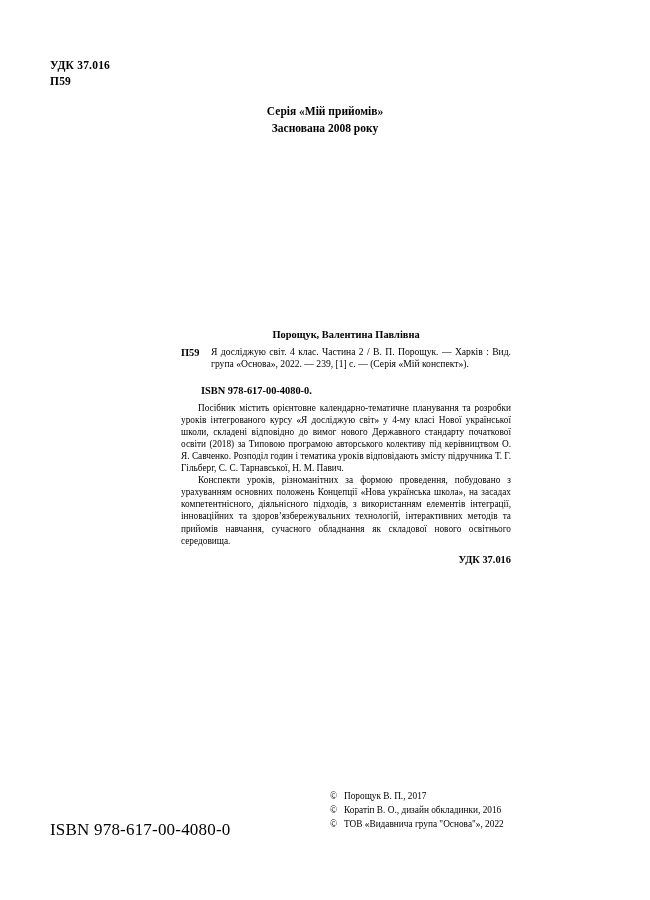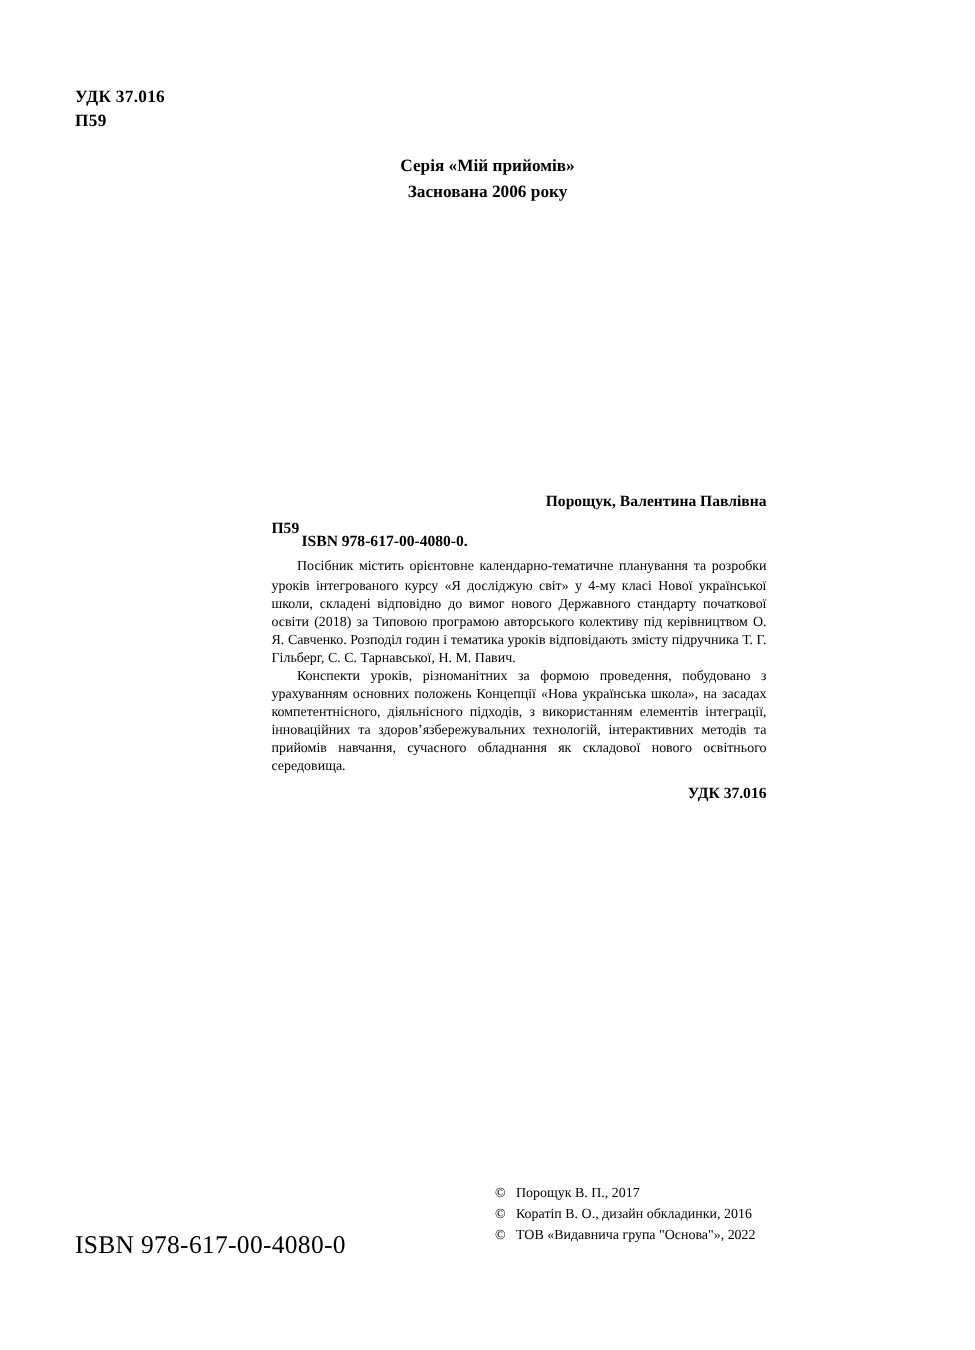--- a/index.html
+++ b/index.html
@@ -52,21 +52,21 @@
     top: 328px;
     width: 330px;
     font-size: 9.6px;
     line-height: 1.32;
     text-align: justify;
   }
   .author-line {
     font-weight: bold;
     font-size: 10.4px;
     margin-bottom: 4px;
-    text-align: right;
+    text-align: center;
   }
   .desc-row {
     display: block;
     position: relative;
     padding-left: 30px;
     text-align: justify;
     margin-bottom: 4px;
   }
   .desc-code {
     position: absolute;
@@ -133,28 +133,29 @@
 
 <div class="page">
 
   <div class="udk-block">
     <div>УДК 37.016</div>
     <div>П59</div>
   </div>
 
   <div class="series-block">
     <div>Серія «Мій прийомів»</div>
-    <div>Заснована 2006 року</div>
+    <div>Заснована 2008 року</div>
   </div>
 
   <div class="biblio">
     <div class="author-line">Порощук, Валентина Павлівна</div>
 
     <div class="desc-row">
       <span class="desc-code">П59</span>
+      <span>Я досліджую світ. 4 клас. Частина 2 / В. П. Порощук. — Харків : Вид. група «Основа», 2022. — 239, [1] с. — (Серія «Мій конспект»).</span>
     </div>
 
     <div class="isbn-line">ISBN 978-617-00-4080-0.</div>
 
     <p class="para">Посібник містить орієнтовне календарно-тематичне планування та розробки уроків інтегрованого курсу «Я досліджую світ» у 4-му класі Нової української школи, складені відповідно до вимог нового Державного стандарту початкової освіти (2018) за Типовою програмою авторського колективу під керівництвом О. Я. Савченко. Розподіл годин і тематика уроків відповідають змісту підручника Т. Г. Гільберг, С. С. Тарнавської, Н. М. Павич.</p>
     <p class="para">Конспекти уроків, різноманітних за формою проведення, побудовано з урахуванням основних положень Концепції «Нова українська школа», на засадах компетентнісного, діяльнісного підходів, з використанням елементів інтеграції, інноваційних та здоров’язбережувальних технологій, інтерактивних методів та прийомів навчання, сучасного обладнання як складової нового освітнього середовища.</p>
 
     <div class="udk-right">УДК 37.016</div>
   </div>
 

